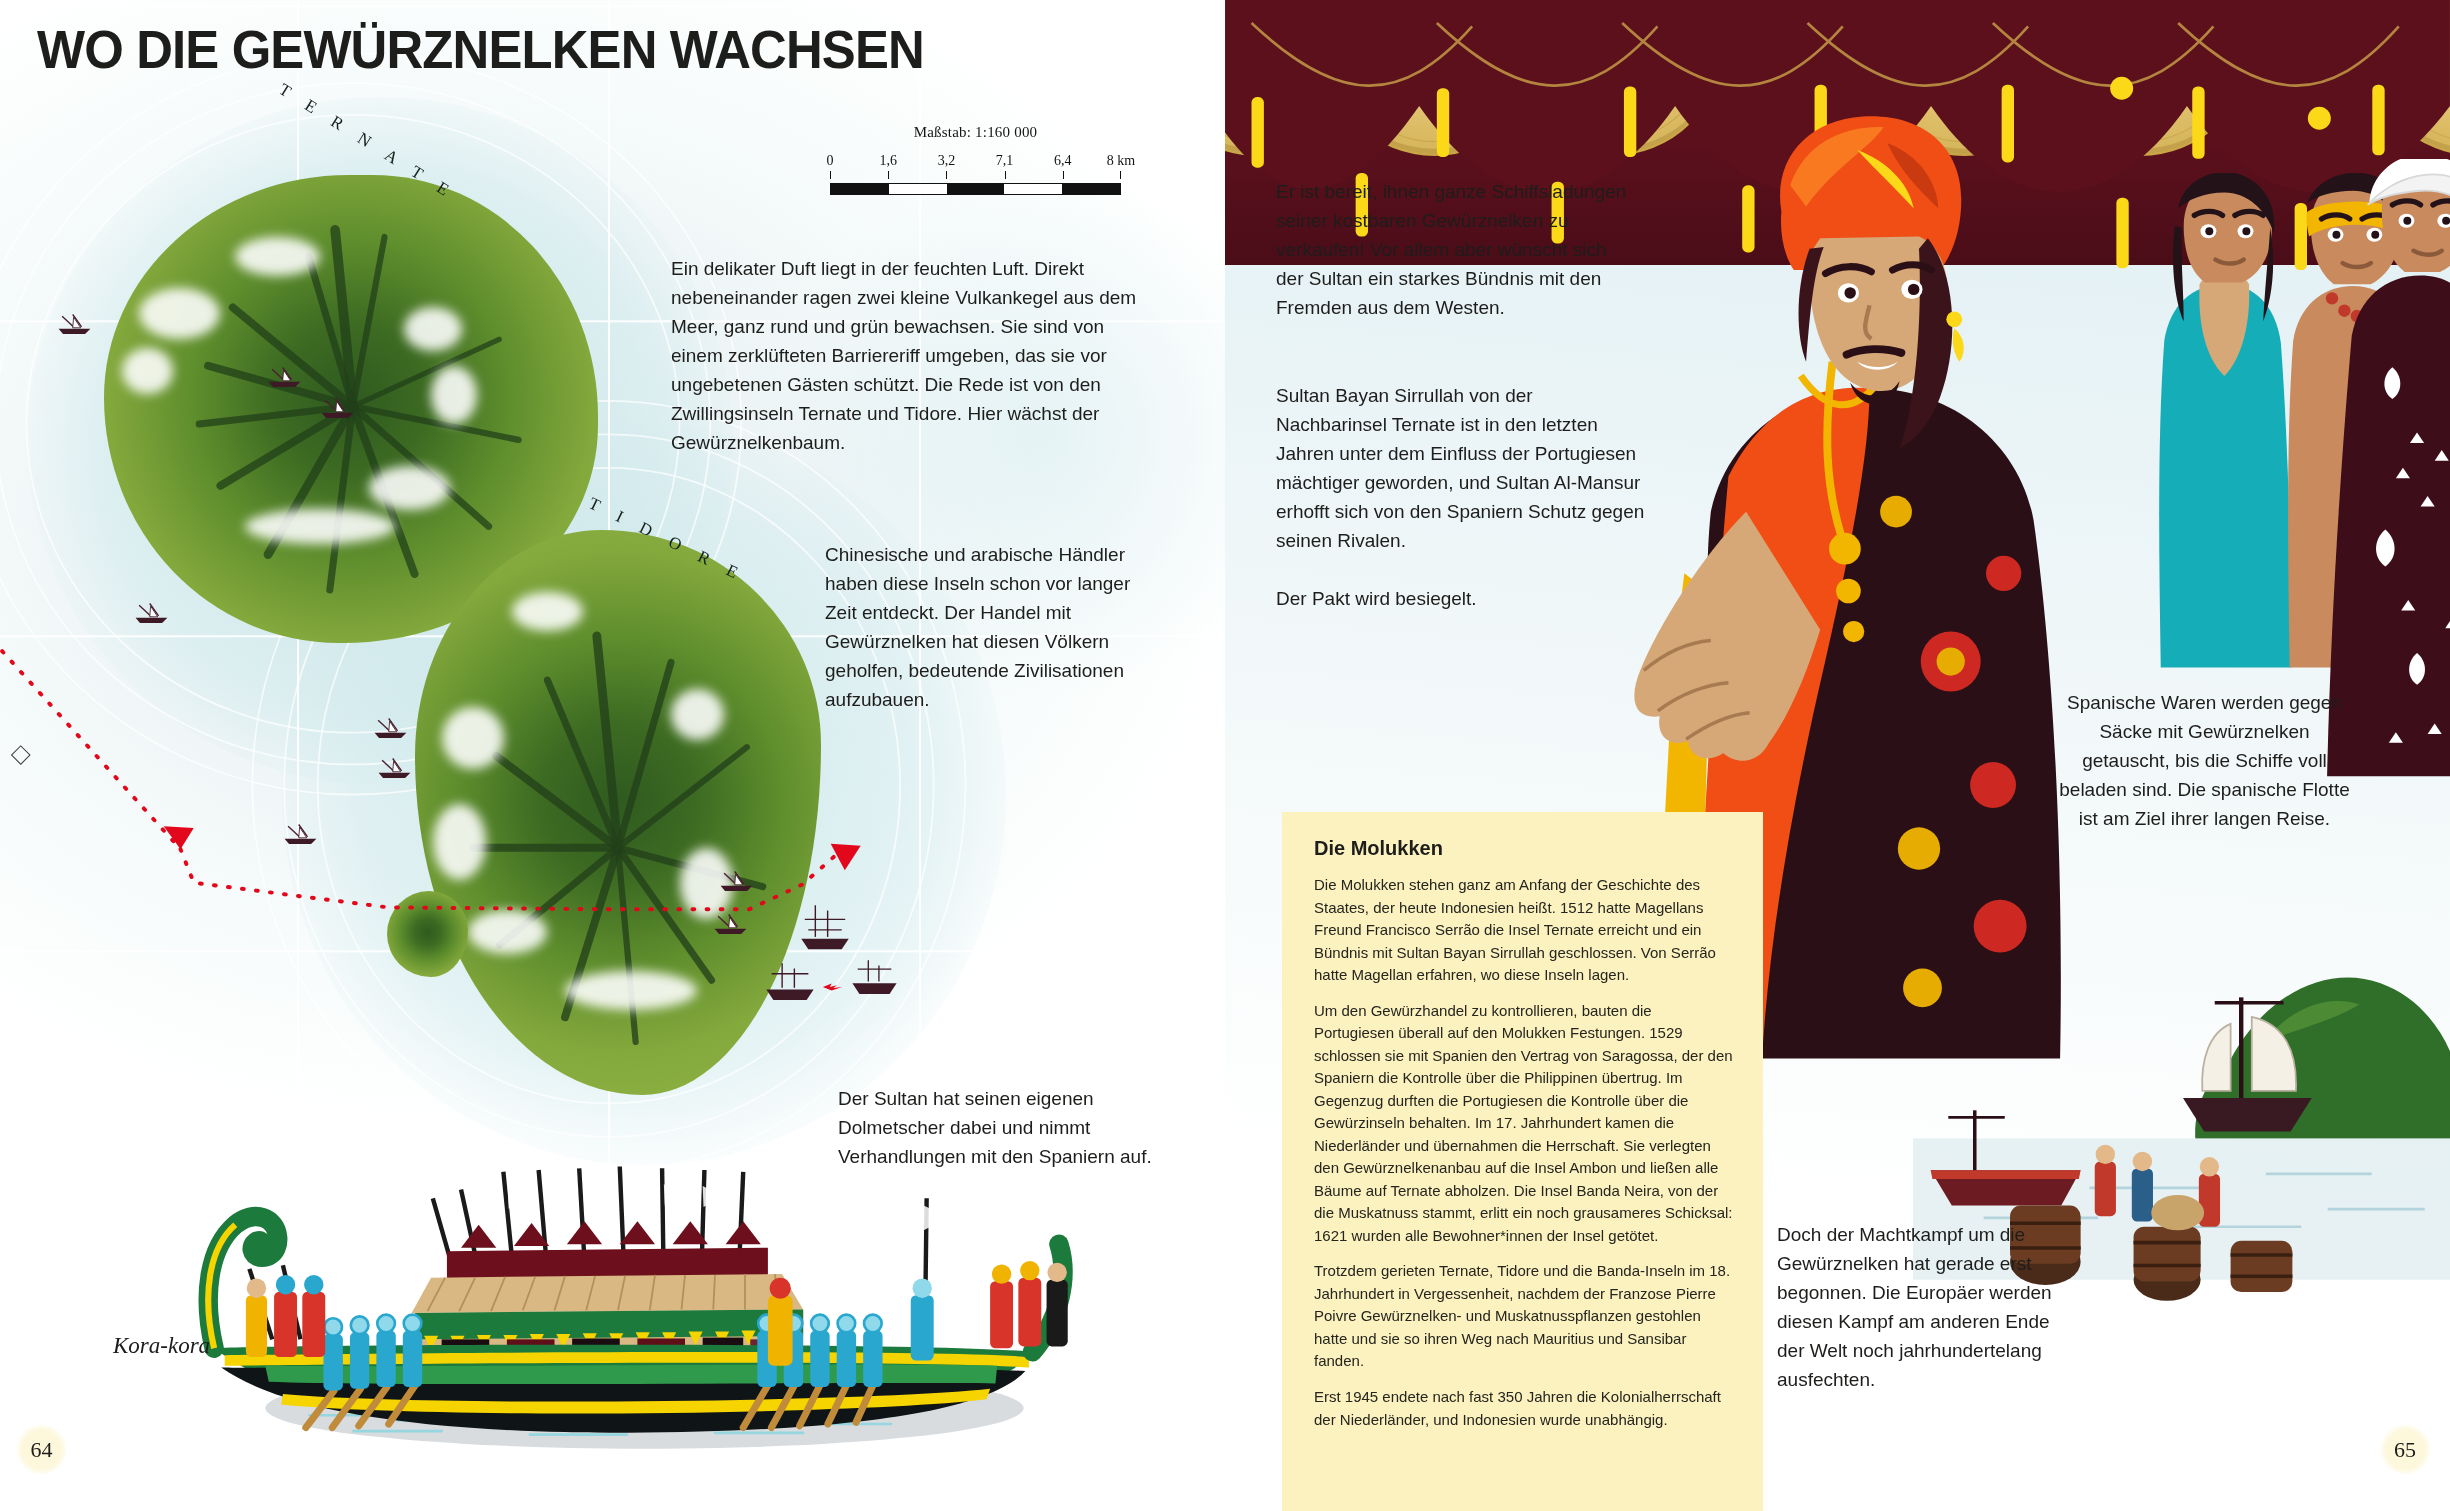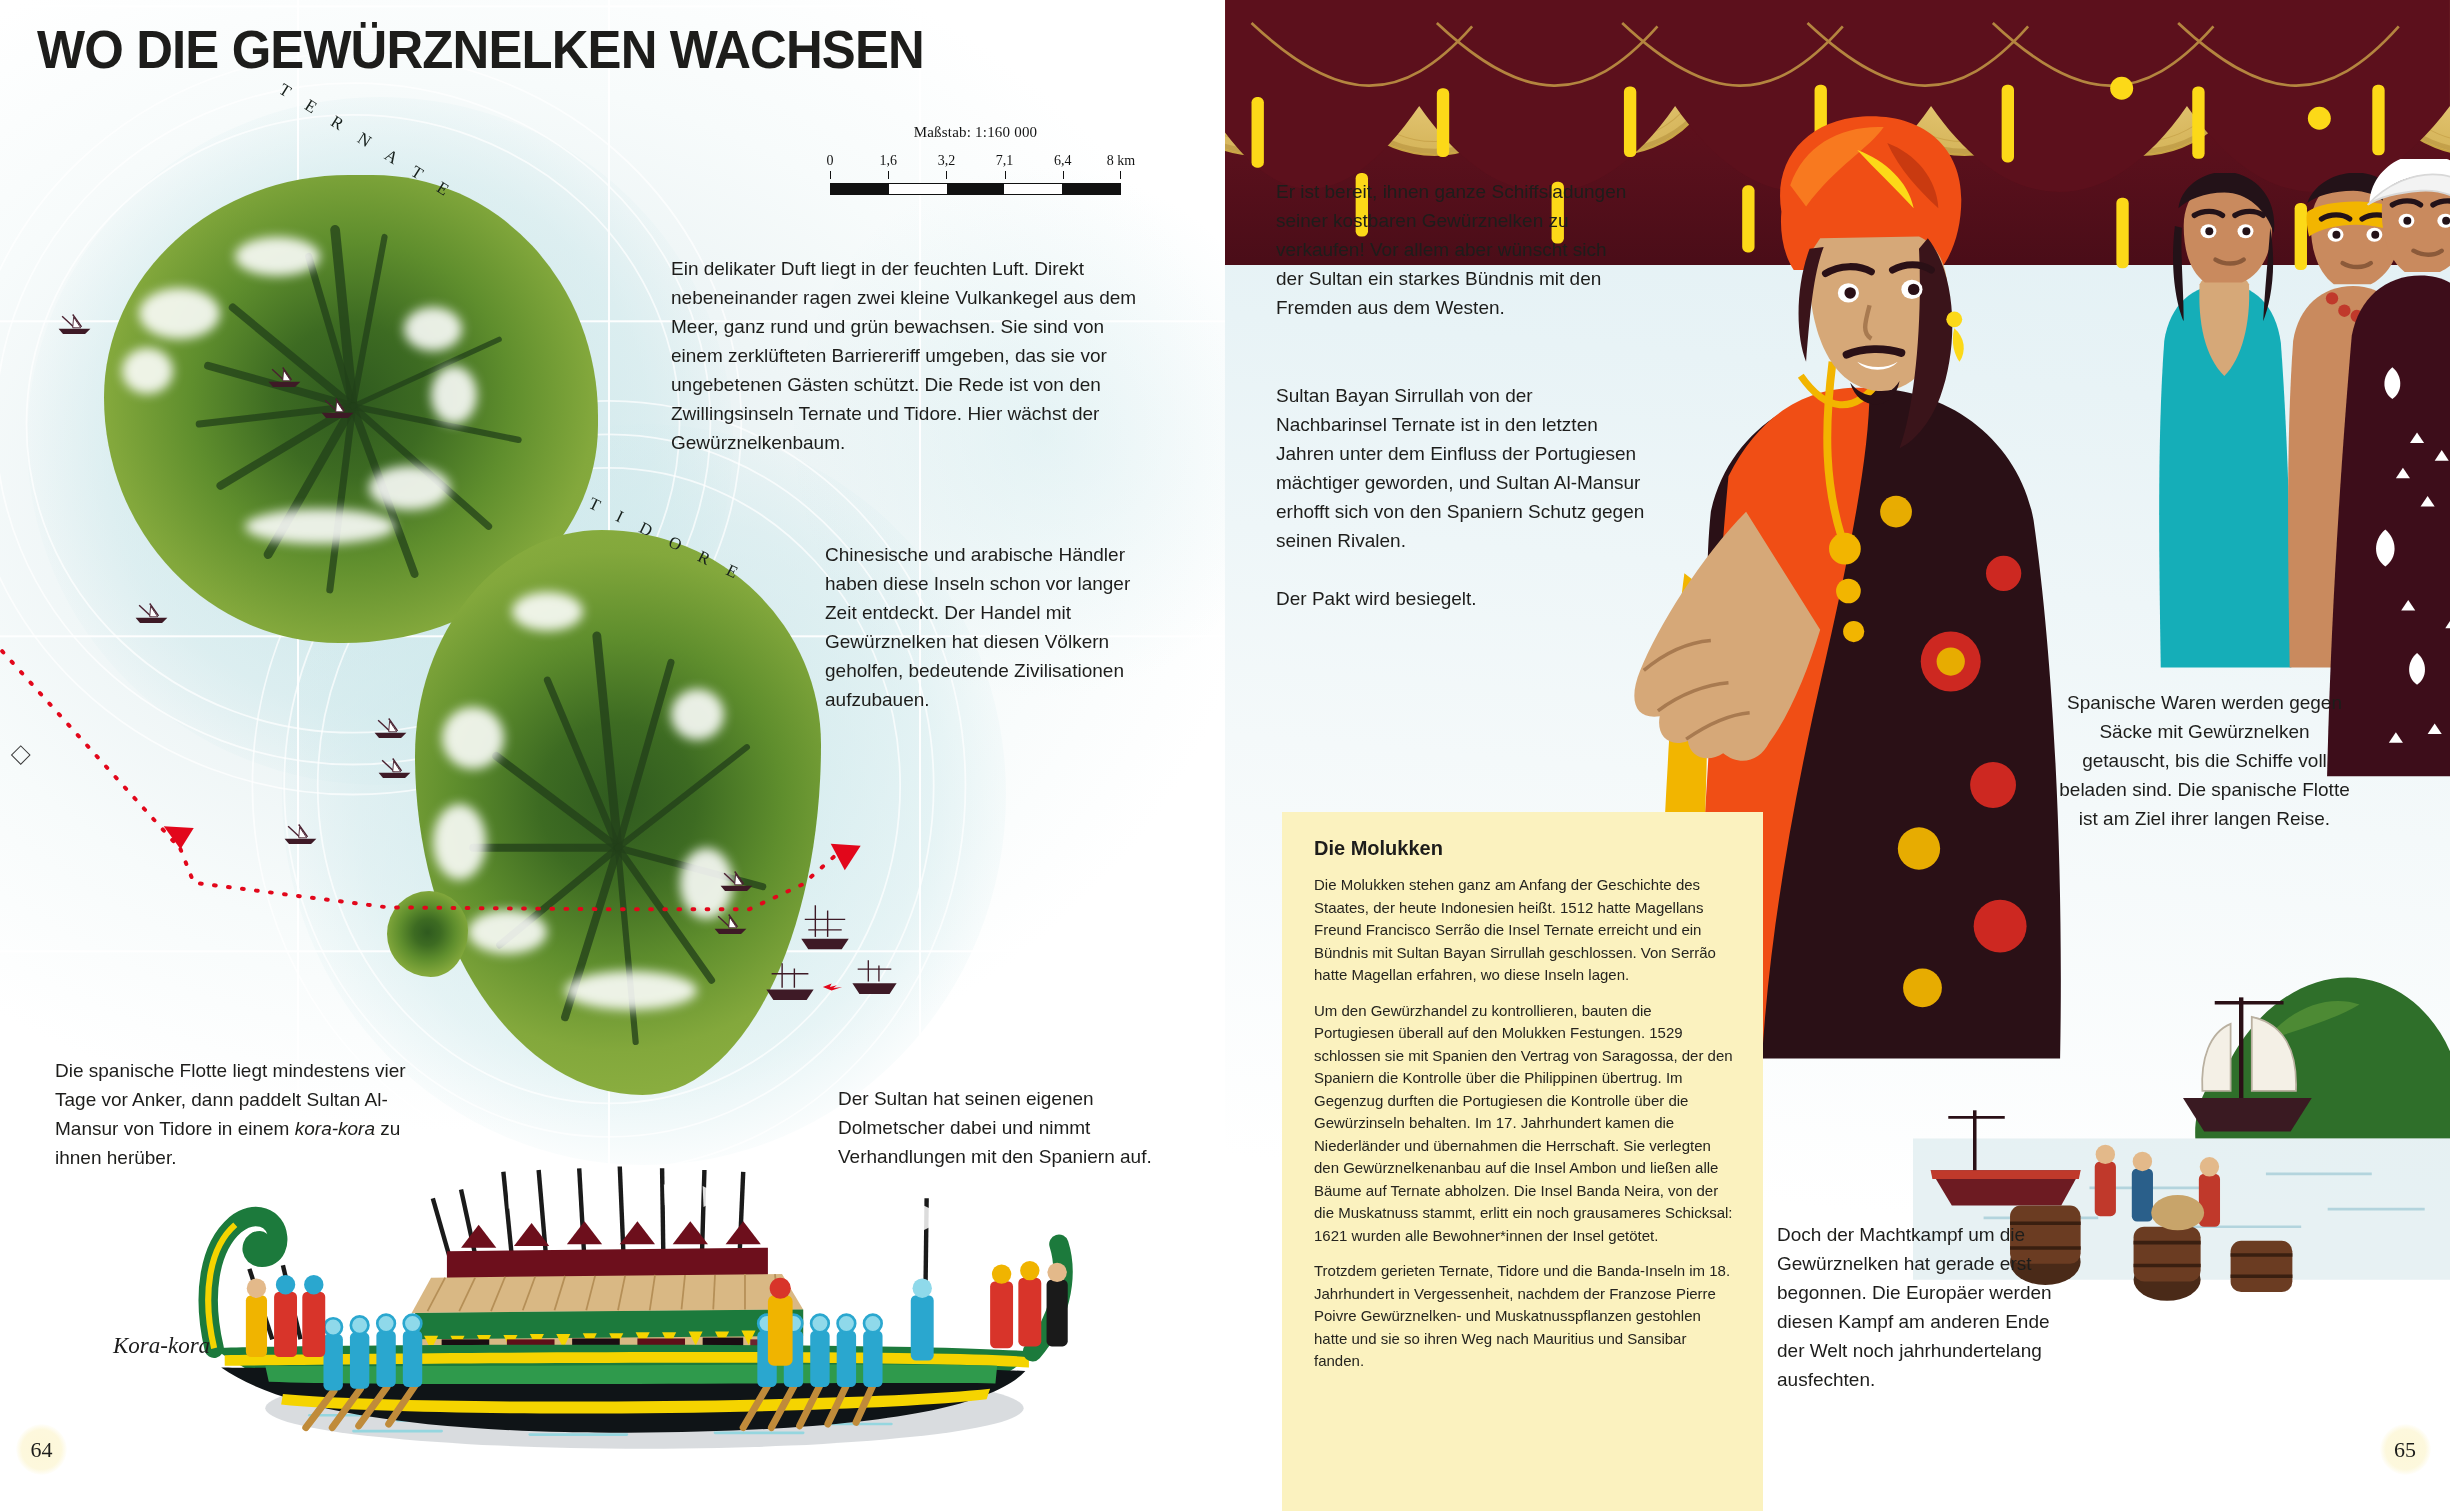--- a/index.html
+++ b/index.html
@@ -373,21 +373,20 @@
         <i></i>
           <i></i>
           <i></i>
           <i></i>
           <i></i>
       </div>
     </div>
 
     <div class="txt" id="txt-1">Ein delikater Duft liegt in der feuchten Luft. Direkt nebeneinander ragen zwei kleine Vulkankegel aus dem Meer, ganz rund und grün bewachsen. Sie sind von einem zerklüfteten Barriereriff umgeben, das sie vor ungebetenen Gästen schützt. Die Rede ist von den Zwillingsinseln Ternate und Tidore. Hier wächst der Gewürznelkenbaum.</div>
     <div class="txt" id="txt-2">Chinesische und arabische Händler haben diese Inseln schon vor langer Zeit entdeckt. Der Handel mit Gewürznelken hat diesen Völkern geholfen, bedeutende Zivilisationen aufzubauen.</div>
-    <div class="txt" id="txt-3"><span>Die spanische Flotte liegt mindestens vier Tage vor Anker, dann paddelt Sultan Al-Mansur von Tidore in einem </span><em>kora-kora</em><span> zu ihnen herüber.</span></div>
     <div class="txt" id="txt-4">Der Sultan hat seinen eigenen Dolmetscher dabei und nimmt Verhandlungen mit den Spaniern auf.</div>
 
     <div class="boat-wrap">
       <svg viewBox="0 0 1060 330" style="width:100%;height:100%">
 
         <ellipse cx="560" cy="278" rx="430" ry="46" fill="#b9bfc4" opacity=".55"></ellipse>
         <g stroke="#7fd4e0" stroke-width="3" opacity=".75" stroke-linecap="round">
           <path d="M180,286 L250,286"></path>
             <path d="M280,292 L360,292"></path>
             <path d="M400,288 L470,288"></path>
@@ -809,19 +808,20 @@
     <div class="txt" id="rtxt-1">Er ist bereit, ihnen ganze Schiffsladungen seiner kostbaren Gewürznelken zu verkaufen! Vor allem aber wünscht sich der Sultan ein starkes Bündnis mit den Fremden aus dem Westen.</div>
     <div class="txt" id="rtxt-3">Der Pakt wird besiegelt.</div>
     <div class="txt" id="rtxt-4">Spanische Waren werden gegen Säcke mit Gewürznelken getauscht, bis die Schiffe voll beladen sind. Die spanische Flotte ist am Ziel ihrer langen Reise.</div>
     <div class="txt" id="rtxt-5">Doch der Machtkampf um die Gewürznelken hat gerade erst begonnen. Die Europäer werden diesen Kampf am anderen Ende der Welt noch jahrhundertelang ausfechten.</div>
 
     <div class="molukken">
       <h3>Die Molukken</h3>
       <p>Die Molukken stehen ganz am Anfang der Geschichte des Staates, der heute Indonesien heißt. 1512 hatte Magellans Freund Francisco Serrão die Insel Ternate erreicht und ein Bündnis mit Sultan Bayan Sirrullah geschlossen. Von Serrão hatte Magellan erfahren, wo diese Inseln lagen.</p>
       <p>Um den Gewürzhandel zu kontrollieren, bauten die Portugiesen überall auf den Molukken Festungen. 1529 schlossen sie mit Spanien den Vertrag von Saragossa, der den Spaniern die Kontrolle über die Philippinen übertrug. Im Gegenzug durften die Portugiesen die Kontrolle über die Gewürzinseln behalten. Im 17. Jahrhundert kamen die Niederländer und übernahmen die Herrschaft. Sie verlegten den Gewürznelkenanbau auf die Insel Ambon und ließen alle Bäume auf Ternate abholzen. Die Insel Banda Neira, von der die Muskatnuss stammt, erlitt ein noch grausameres Schicksal: 1621 wurden alle Bewohner*innen der Insel getötet.</p>
       <p>Trotzdem gerieten Ternate, Tidore und die Banda-Inseln im 18. Jahrhundert in Vergessenheit, nachdem der Franzose Pierre Poivre Gewürznelken- und Muskatnusspflanzen gestohlen hatte und sie so ihren Weg nach Mauritius und Sansibar fanden.</p>
+      <p>Erst 1945 endete nach fast 350 Jahren die Kolonialherrschaft der Niederländer, und Indonesien wurde unabhängig.</p>
     </div>
 
     <div class="pageno" id="pageno-right">65</div>
   </div>
 
 </div>
 
 
 </body></html>

